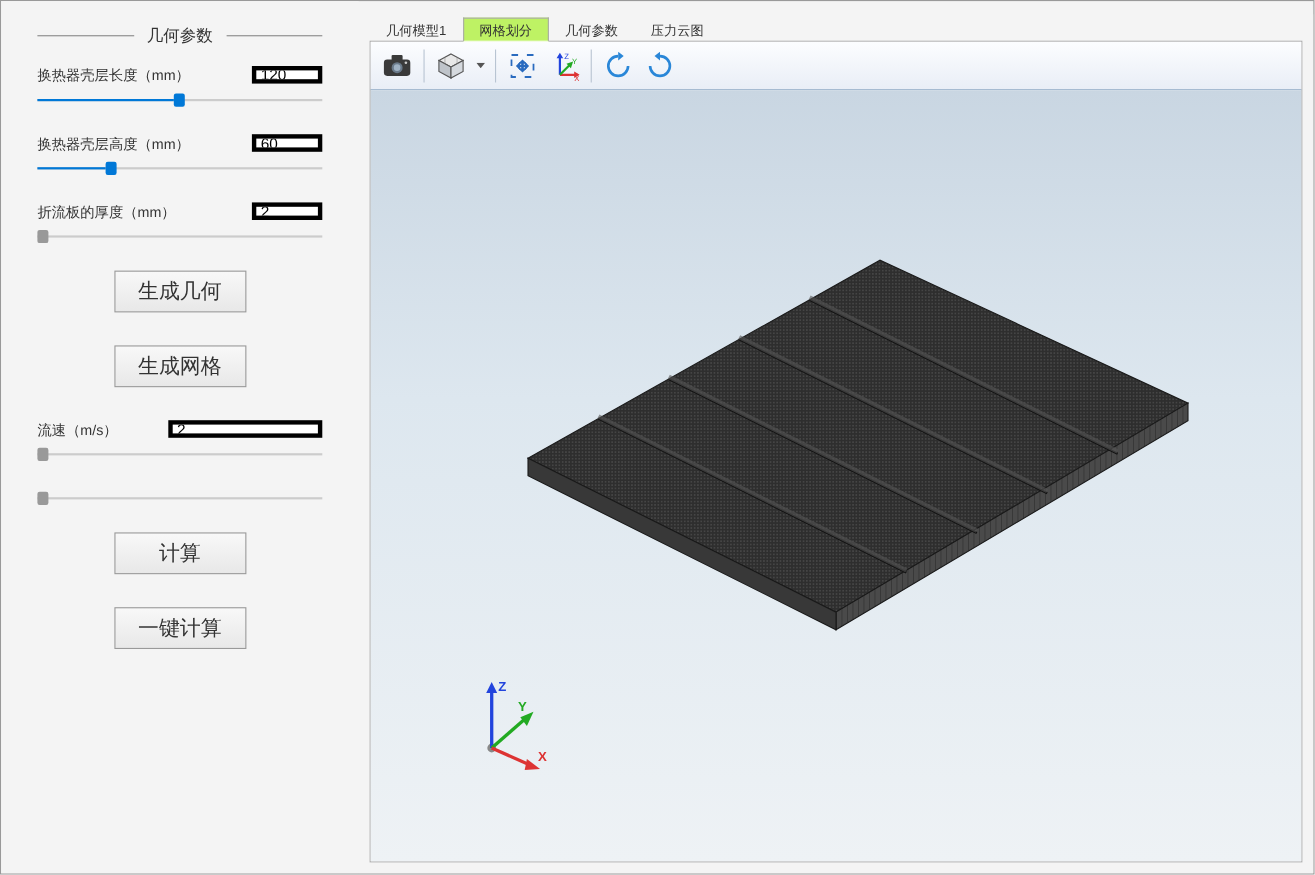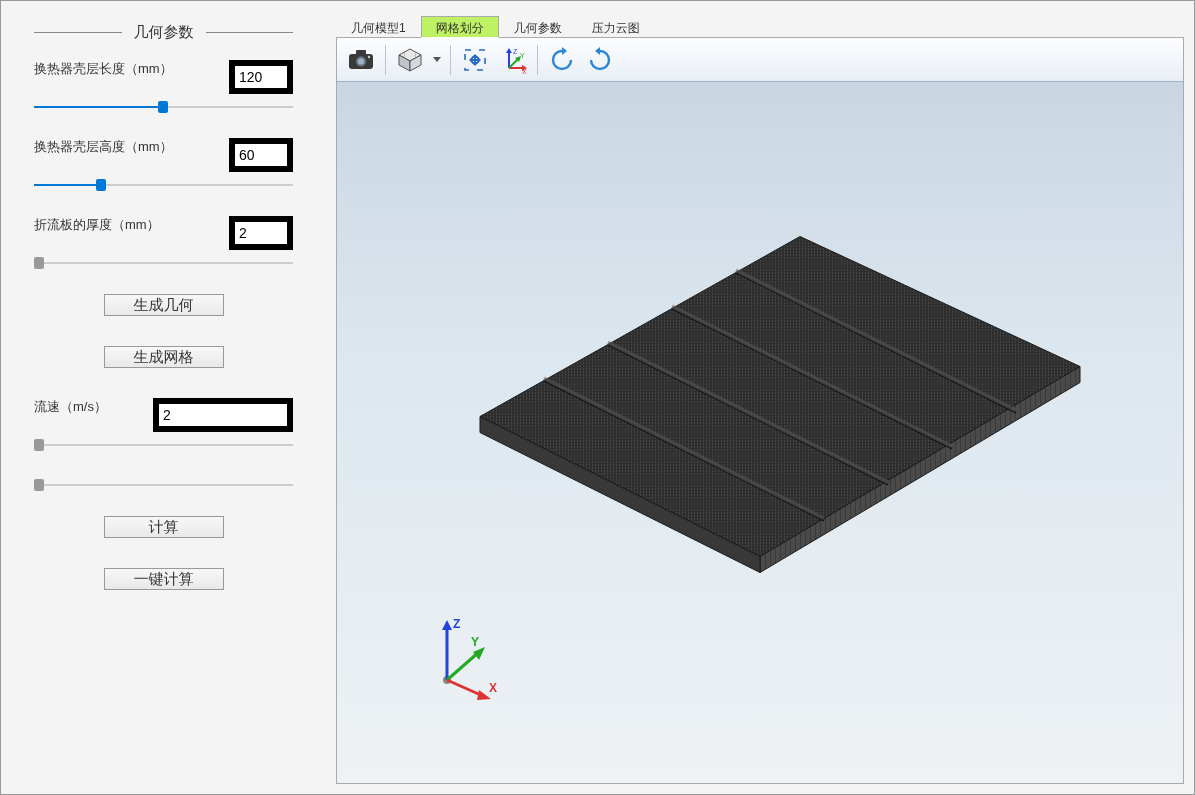--- a/index.html
+++ b/index.html
@@ -42,22 +42,22 @@
   display: flex;
   margin-bottom: 4px;
 }
 .param-label {
   flex: 1;
   font-size: 13px;
   color: #333;
 }
 .param-input {
   width: 64px;
-  height: 34px;
-  border: 6px solid #000000;
+  height: 16px;
+  border: 4px solid #000000;
   background: #fff;
   font-size: 14px;
   padding: 0 4px;
   font-family: inherit;
 }
 .param-input.wide {
   width: 140px;
 }
 .slider-track {
   position: relative;
@@ -86,25 +86,25 @@
   height: 12px;
   background: #0078d7;
   border-radius: 2px;
 }
 .slider-thumb.gray {
   background: #999;
 }
 .btn {
   display: block;
   width: 120px;
-  height: 22px;
+  height: 38px;
   margin: 0 auto 30px auto;
   background: linear-gradient(to bottom, #f8f8f8, #e8e8e8);
   border: 1px solid #999;
-  font-size: 15px;
+  font-size: 19px;
   color: #333;
   cursor: pointer;
   font-family: inherit;
 }
 .main {
   flex: 1;
   padding: 2px 10px 10px 10px;
   background: #f4f4f4;
   display: flex;
   flex-direction: column;

